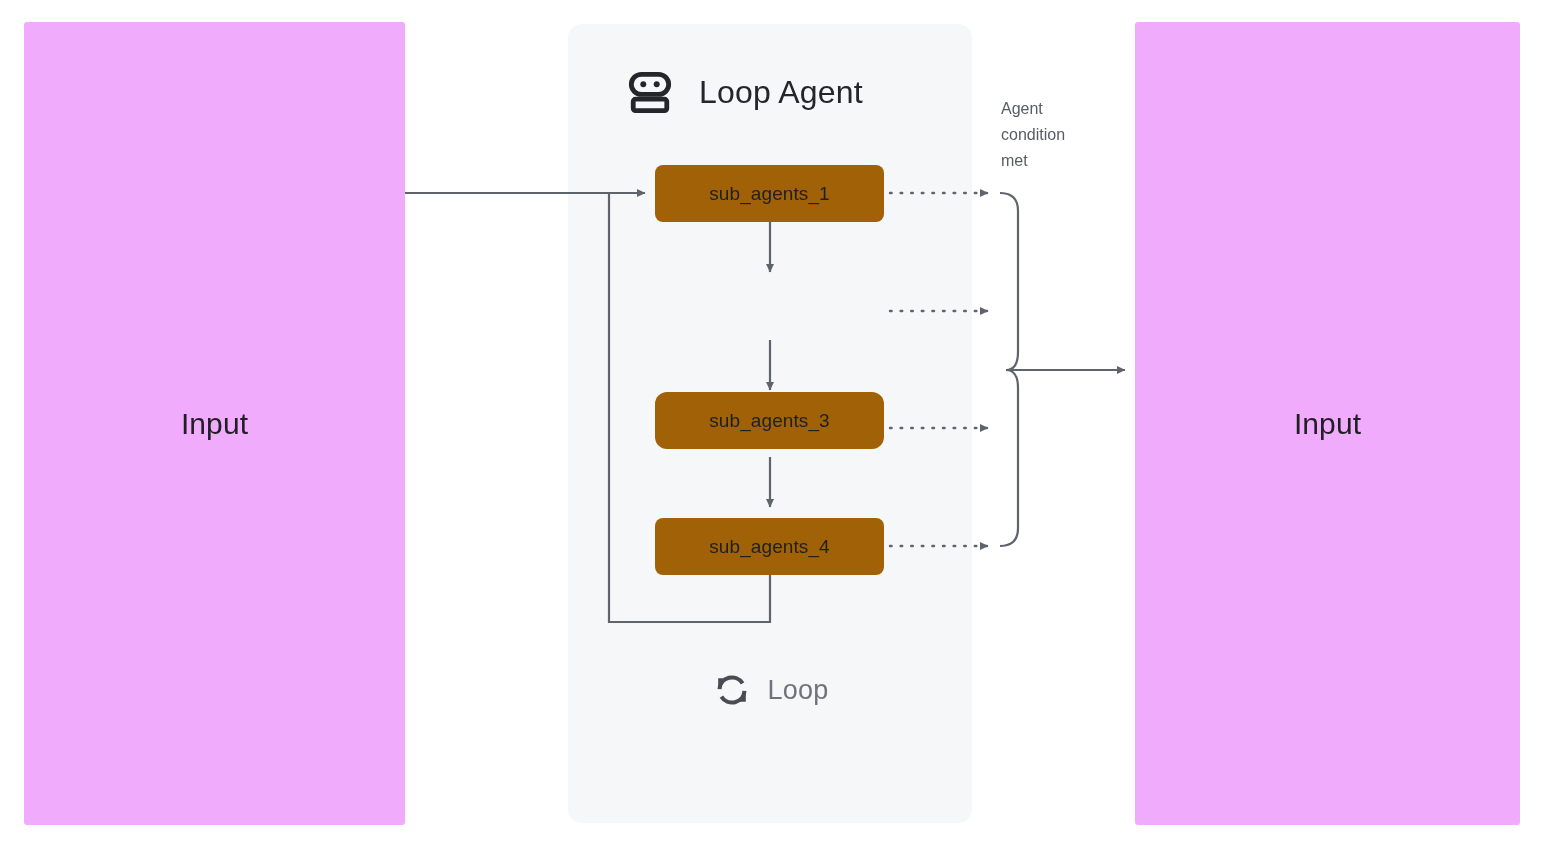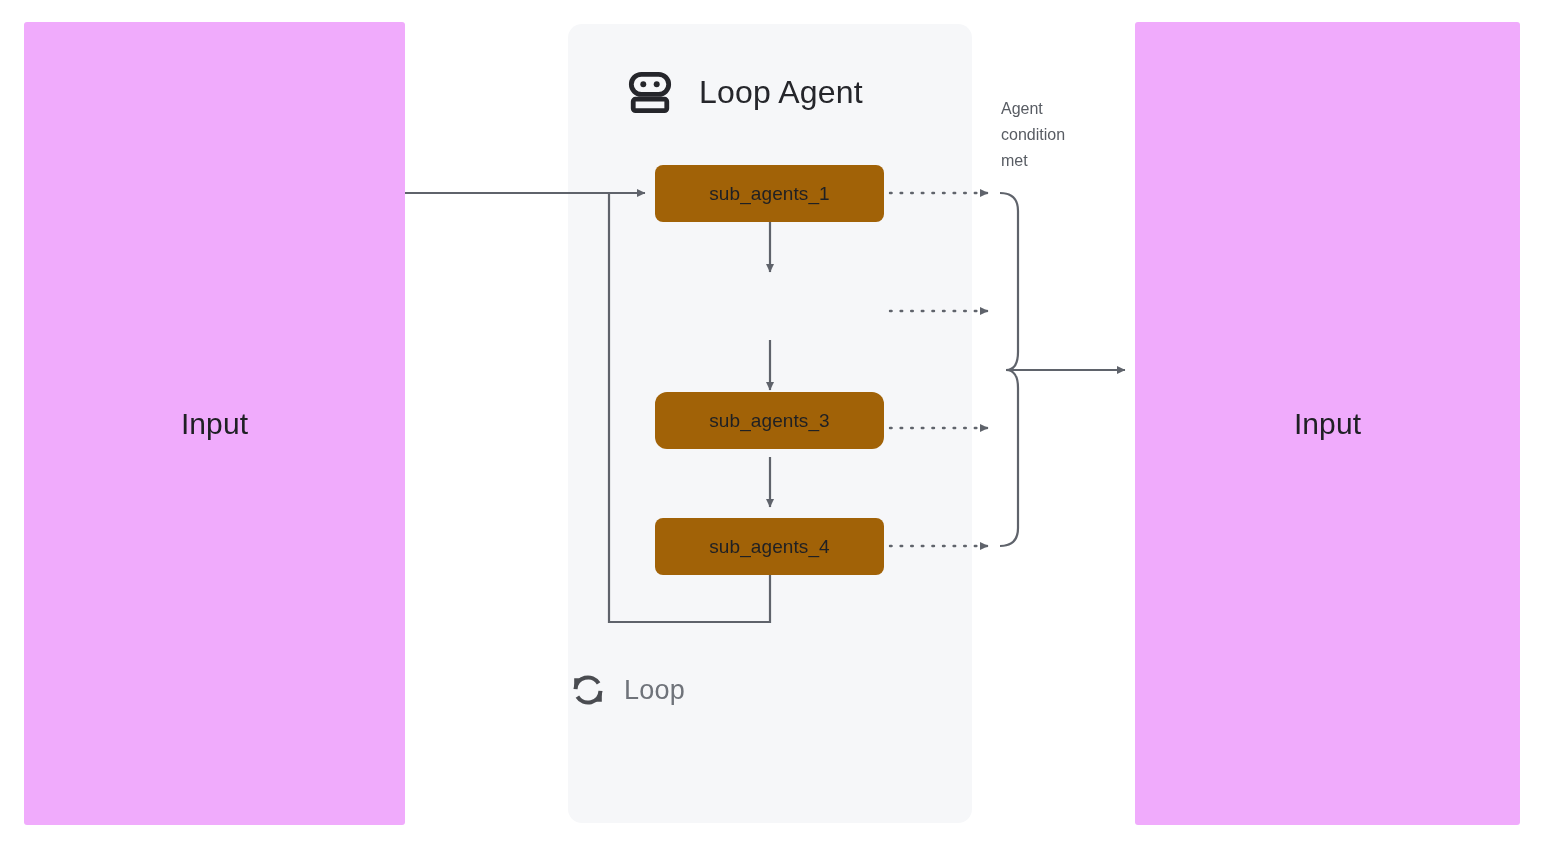--- a/index.html
+++ b/index.html
@@ -110,21 +110,21 @@
     white-space: pre-line;
   }
 
   
   #loop-footer {
     position: absolute;
     left: 568px;
     top: 670px;
     width: 404px;
     display: flex;
-    flex-direction: row;
+    flex-direction: column;
     align-items: center;
     gap: 28px;
   }
   #loop-badge {
     display: flex;
     align-items: center;
     gap: 16px;
   }
   .loop-icon { width: 40px; height: 40px; display: block; }
   #loop-badge-label {

